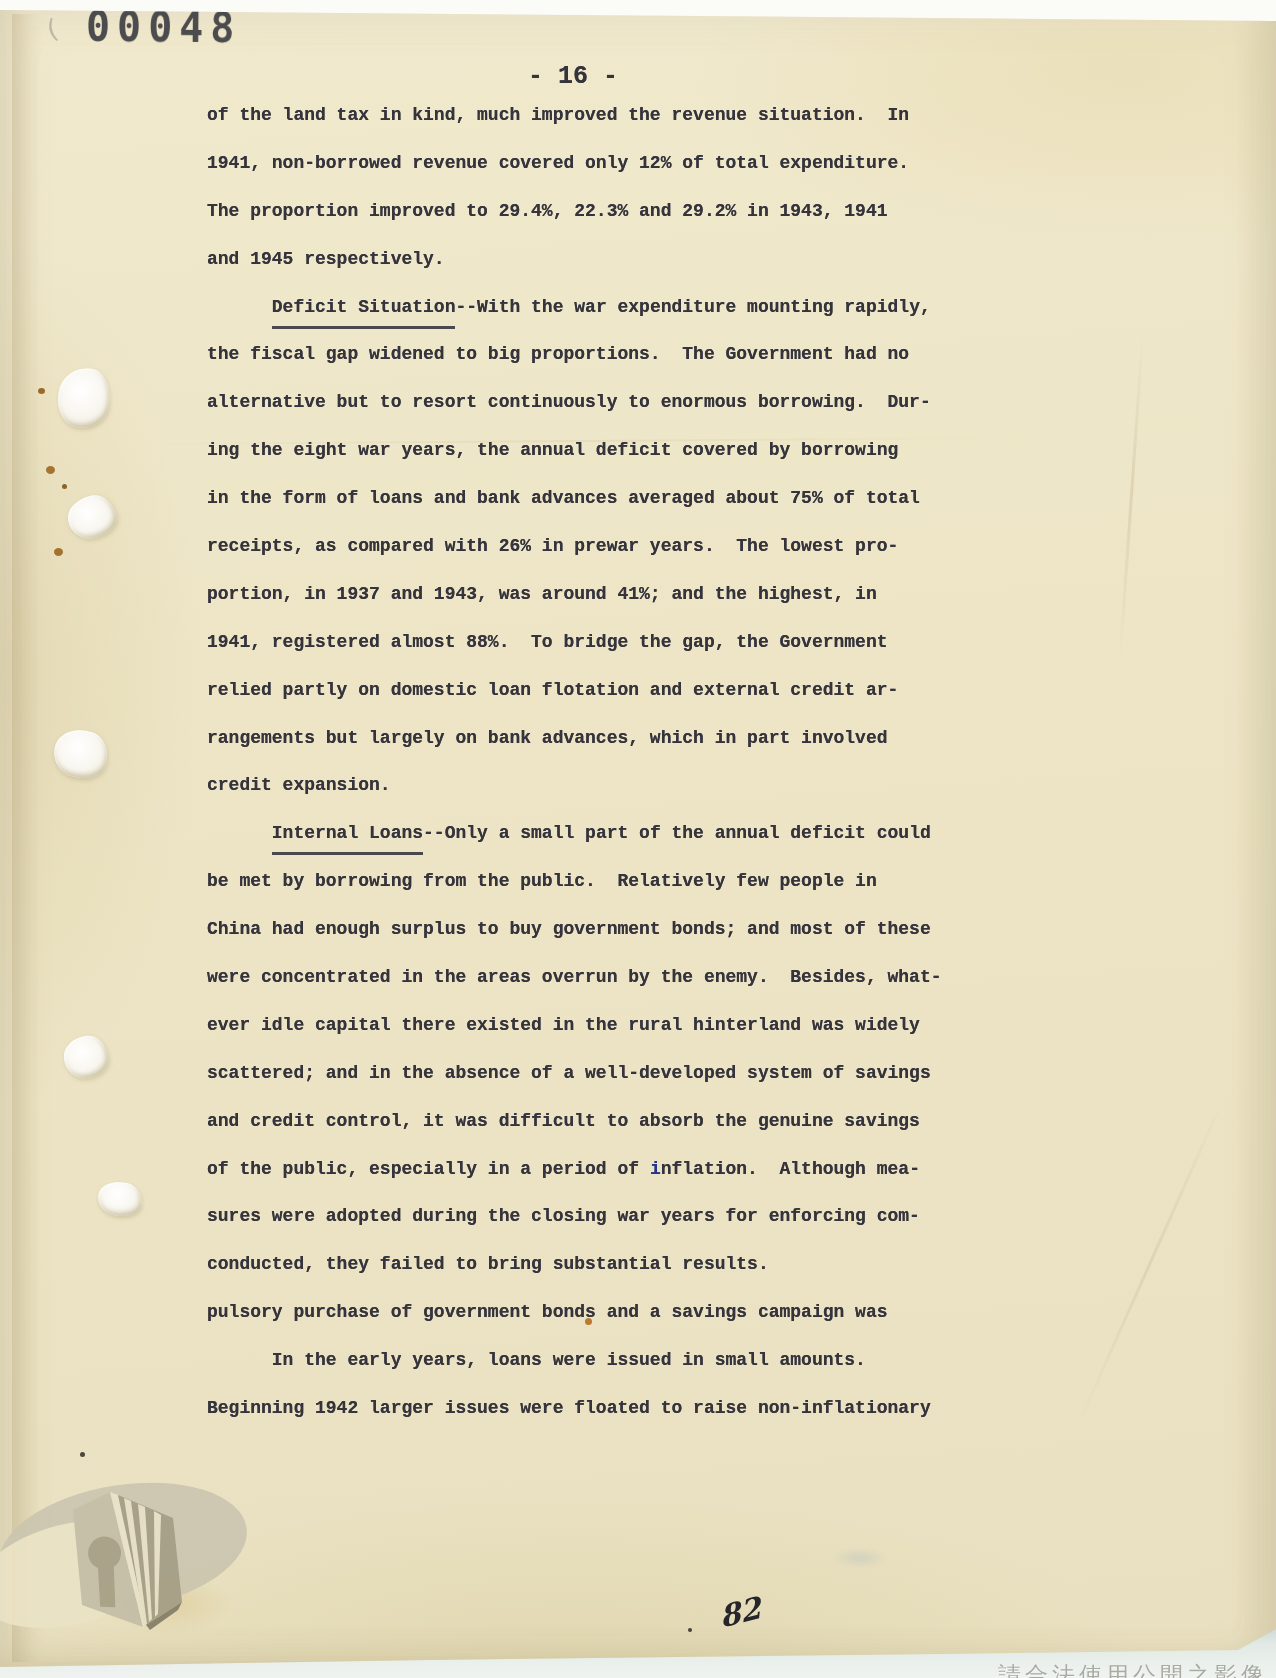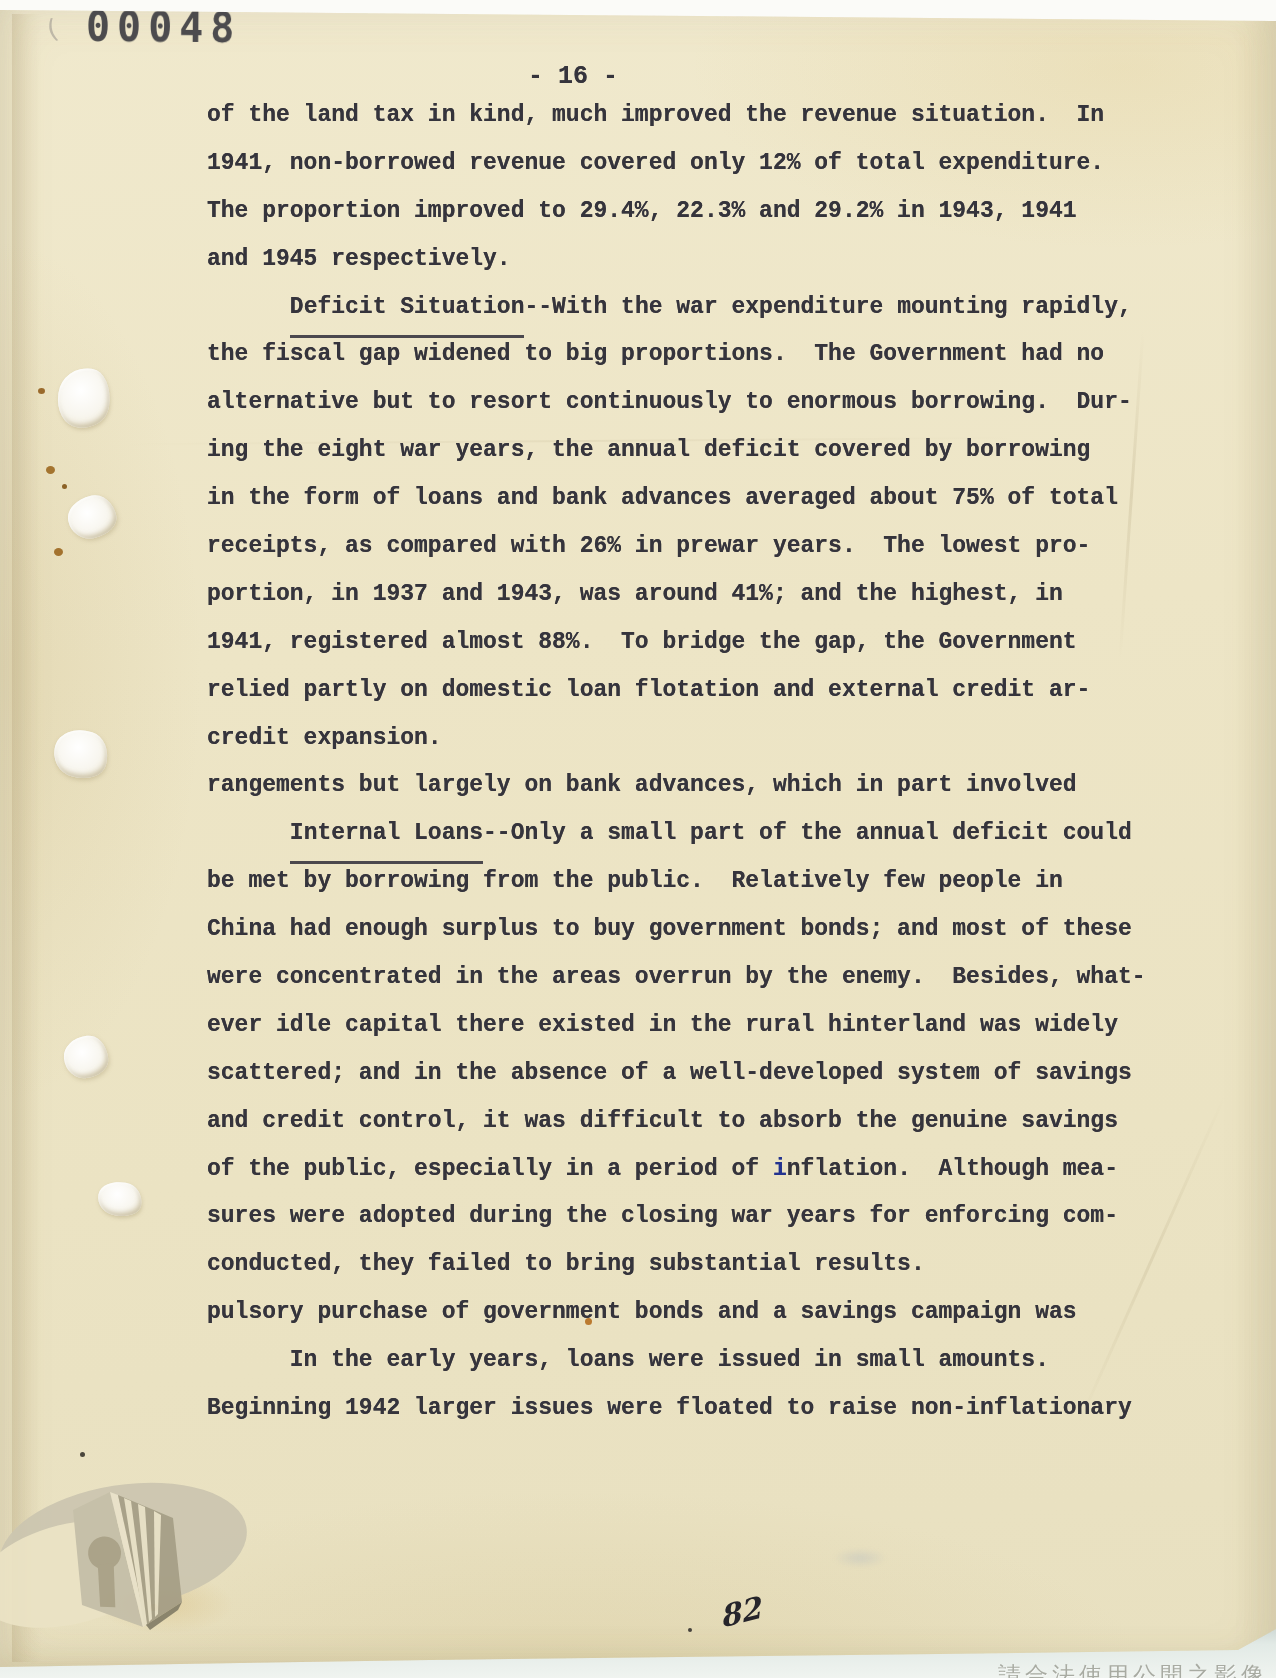--- a/index.html
+++ b/index.html
@@ -69,24 +69,24 @@
     font-weight: 700;
     color: #35343c;
     text-shadow: 0 0 0.6px rgba(50,48,58,0.8);
   }
   .pageno {
     position: absolute; left: 528px; top: 62px;
     font-size: 25px; line-height: 30px; white-space: pre;
   }
   .tw {
     position: absolute; left: 207px; top: 92px;
-    font-size: 23px; line-height: 47.9px;
+    font-size: 18px; line-height: 47.9px;
   }
   .tw-line { white-space: pre; height: 47.9px; }
-  .tw-line .u { border-bottom: 3px solid rgba(52,50,60,0.88); padding-bottom: 15px; }
+  .tw-line .u { border-bottom: 3px solid rgba(52,50,60,0.88); padding-bottom: 9px; }
   .tw-line .ink-blue { color: #23338f; text-shadow: 0 0 0.5px rgba(35,51,143,0.8); }
 
   
   .hole {
     position: absolute;
     background: radial-gradient(circle at 42% 38%, #ffffff 0%, #f8f6ef 52%, #efe9d6 100%);
     border-radius: 58% 42% 55% 45% / 48% 60% 42% 52%;
     box-shadow:
       inset 1px 1px 3px rgba(255,255,255,0.95),
       inset -2px -3px 5px rgba(172,156,114,0.55),
@@ -150,22 +150,22 @@
         <div class="tw-line"><span>and 1945 respectively.</span></div>
         <div class="tw-line"><span>      </span><span class="u">Deficit Situation</span><span>--With the war expenditure mounting rapidly,</span></div>
         <div class="tw-line"><span>the fiscal gap widened to big proportions.  The Government had no</span></div>
         <div class="tw-line"><span>alternative but to resort continuously to enormous borrowing.  Dur-</span></div>
         <div class="tw-line"><span>ing the eight war years, the annual deficit covered by borrowing</span></div>
         <div class="tw-line"><span>in the form of loans and bank advances averaged about 75% of total</span></div>
         <div class="tw-line"><span>receipts, as compared with 26% in prewar years.  The lowest pro-</span></div>
         <div class="tw-line"><span>portion, in 1937 and 1943, was around 41%; and the highest, in</span></div>
         <div class="tw-line"><span>1941, registered almost 88%.  To bridge the gap, the Government</span></div>
         <div class="tw-line"><span>relied partly on domestic loan flotation and external credit ar-</span></div>
+        <div class="tw-line"><span>rangements but largely on bank advances, which in part involved</span></div>
         <div class="tw-line"><span>credit expansion.</span></div>
-        <div class="tw-line"><span>rangements but largely on bank advances, which in part involved</span></div>
         <div class="tw-line"><span>      </span><span class="u">Internal Loans</span><span>--Only a small part of the annual deficit could</span></div>
         <div class="tw-line"><span>be met by borrowing from the public.  Relatively few people in</span></div>
         <div class="tw-line"><span>China had enough surplus to buy government bonds; and most of these</span></div>
         <div class="tw-line"><span>were concentrated in the areas overrun by the enemy.  Besides, what-</span></div>
         <div class="tw-line"><span>ever idle capital there existed in the rural hinterland was widely</span></div>
         <div class="tw-line"><span>scattered; and in the absence of a well-developed system of savings</span></div>
         <div class="tw-line"><span>and credit control, it was difficult to absorb the genuine savings</span></div>
         <div class="tw-line"><span>of the public, especially in a period of </span><span class="ink-blue">i</span><span>nflation.  Although mea-</span></div>
         <div class="tw-line"><span>sures were adopted during the closing war years for enforcing com-</span></div>
         <div class="tw-line"><span>conducted, they failed to bring substantial results.</span></div>

